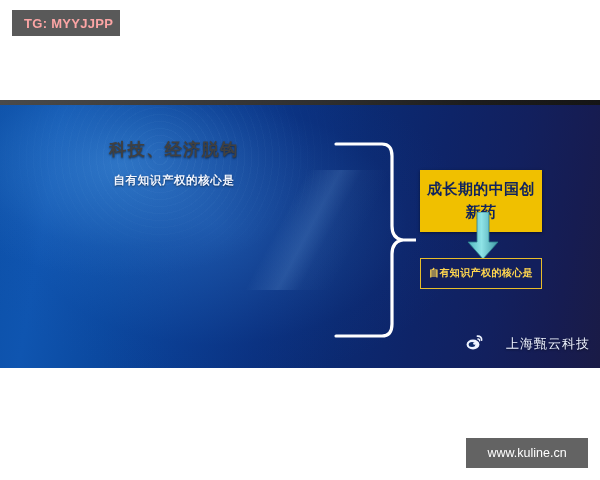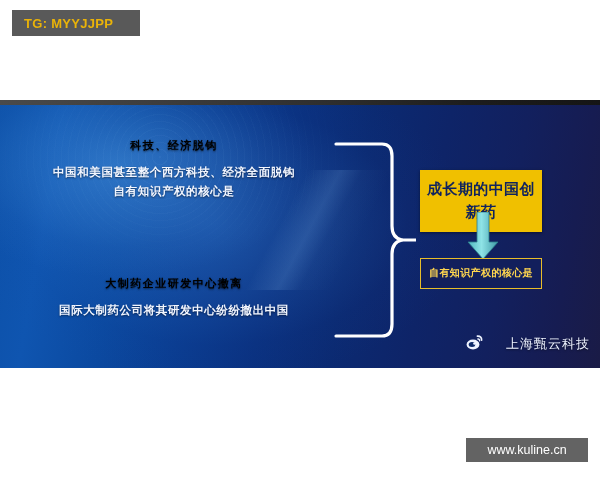--- a/index.html
+++ b/index.html
@@ -13,40 +13,40 @@
     position: relative;
     overflow: hidden;
     font-family: "Liberation Sans", "DejaVu Sans", sans-serif;
   }
 
   
   #tg-watermark {
     position: absolute;
     left: 12px;
     top: 10px;
-    width: 128px;
+    width: 108px;
     height: 26px;
     background: #595959;
-    color: #eab308;
+    color: #fca5a5;
     font-size: 13px;
     font-weight: bold;
     letter-spacing: 0.3px;
     display: flex;
     align-items: center;
     padding-left: 12px;
     box-sizing: border-box;
   }
 
   
   #site-watermark {
     position: absolute;
     left: 466px;
     top: 438px;
     width: 122px;
-    height: 24px;
+    height: 30px;
     background: #636363;
     color: #ffffff;
     font-size: 12.5px;
     display: flex;
     align-items: center;
     justify-content: center;
     box-sizing: border-box;
   }
 
   
@@ -114,22 +114,22 @@
   .topic-block {
     position: absolute;
     text-align: center;
     width: 320px;
     left: 14px;
   }
   #topic-1 { top: 38px; }
   #topic-2 { top: 176px; }
 
   .topic-heading {
-    color: #000000;
-    font-size: 11px;
+    color: #404040;
+    font-size: 17px;
     font-weight: bold;
     letter-spacing: 1.5px;
     text-shadow: 0 1px 2px rgba(0,0,0,0.55);
     margin-bottom: 10px;
   }
   .topic-body {
     color: #f2f6ff;
     font-size: 11.5px;
     font-weight: bold;
     line-height: 1.65;
@@ -216,31 +216,24 @@
 <div id="slide">
 
   <div id="slide-topbar"></div>
   <div id="slide-bg"></div>
   <div id="slide-texture"></div>
   <div id="slide-streak"></div>
 
   <div id="topic-1" class="topic-block">
     <div class="topic-heading">科技、经济脱钩</div>
     <div class="topic-body">
-      <div>中国和美国甚至整个西方科技、经济全面脱钩</div>
       <div>自有知识产权的核心是</div>
     </div>
   </div>
 
-  <div id="topic-2" class="topic-block">
-    <div class="topic-heading">大制药企业研发中心撤离</div>
-    <div class="topic-body">
-      <div>国际大制药公司将其研发中心纷纷撤出中国</div>
-    </div>
-  </div>
 
   <svg id="brace" viewBox="0 0 86 200">
     <path d="M 6 4 L 52 4 Q 62 4 62 16 L 62 86 Q 62 98 72 100 Q 62 102 62 114 L 62 184 Q 62 196 52 196 L 6 196" fill="none" stroke="#ffffff" stroke-width="3.2" stroke-linecap="round" stroke-linejoin="round"></path>
     <path d="M 72 100 L 86 100" fill="none" stroke="#ffffff" stroke-width="3.2" stroke-linecap="round"></path>
   </svg>
 
   <div id="box-challenge">
     <div class="box-line">成长期的中国创新药</div>
   </div>
 

